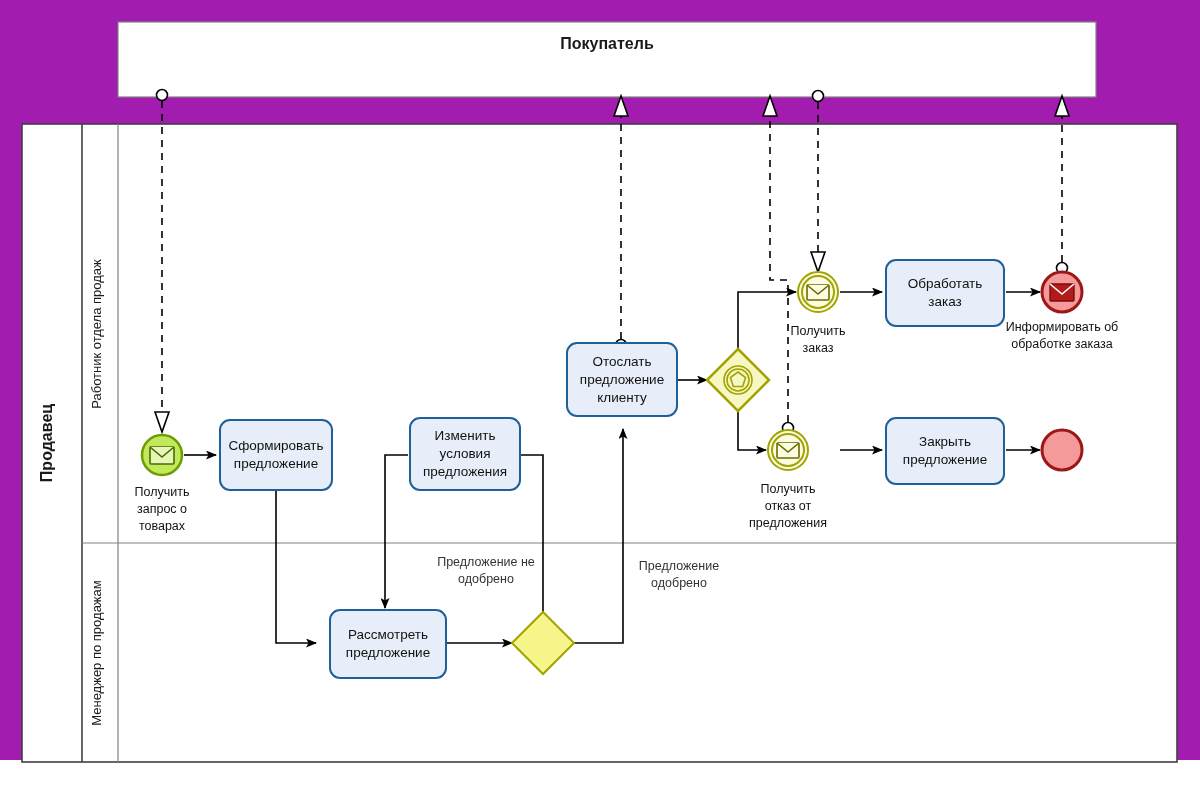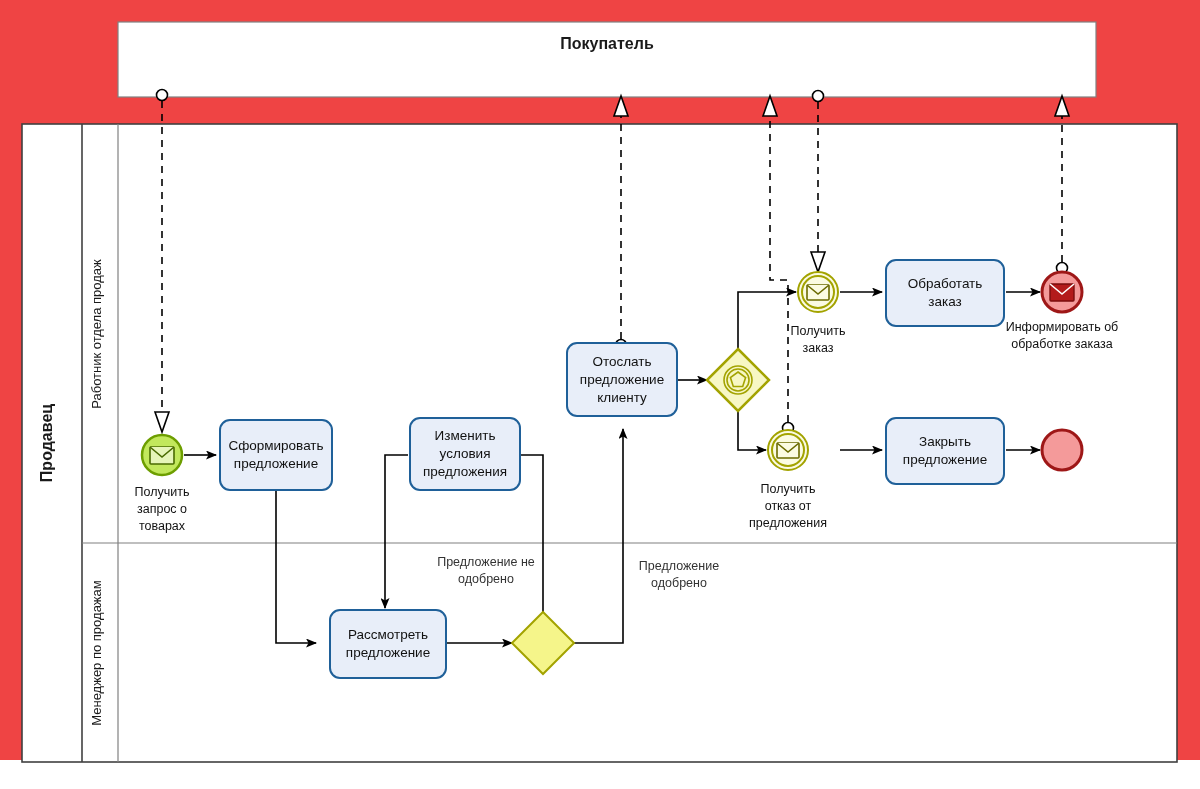--- a/index.html
+++ b/index.html
@@ -10,21 +10,21 @@
   body {
     width: 1200px;
     height: 789px;
     font-family: "Liberation Sans", sans-serif;
     overflow: hidden;
   }
   #canvas {
     position: relative;
     width: 1200px;
     height: 760px;
-    background: #ef4444;
+    background: #a21caf;
   }
   svg.diagram {
     position: absolute;
     left: 0;
     top: 0;
     width: 1200px;
     height: 789px;
   }
   .pool-rect {
     fill: #ffffff;

